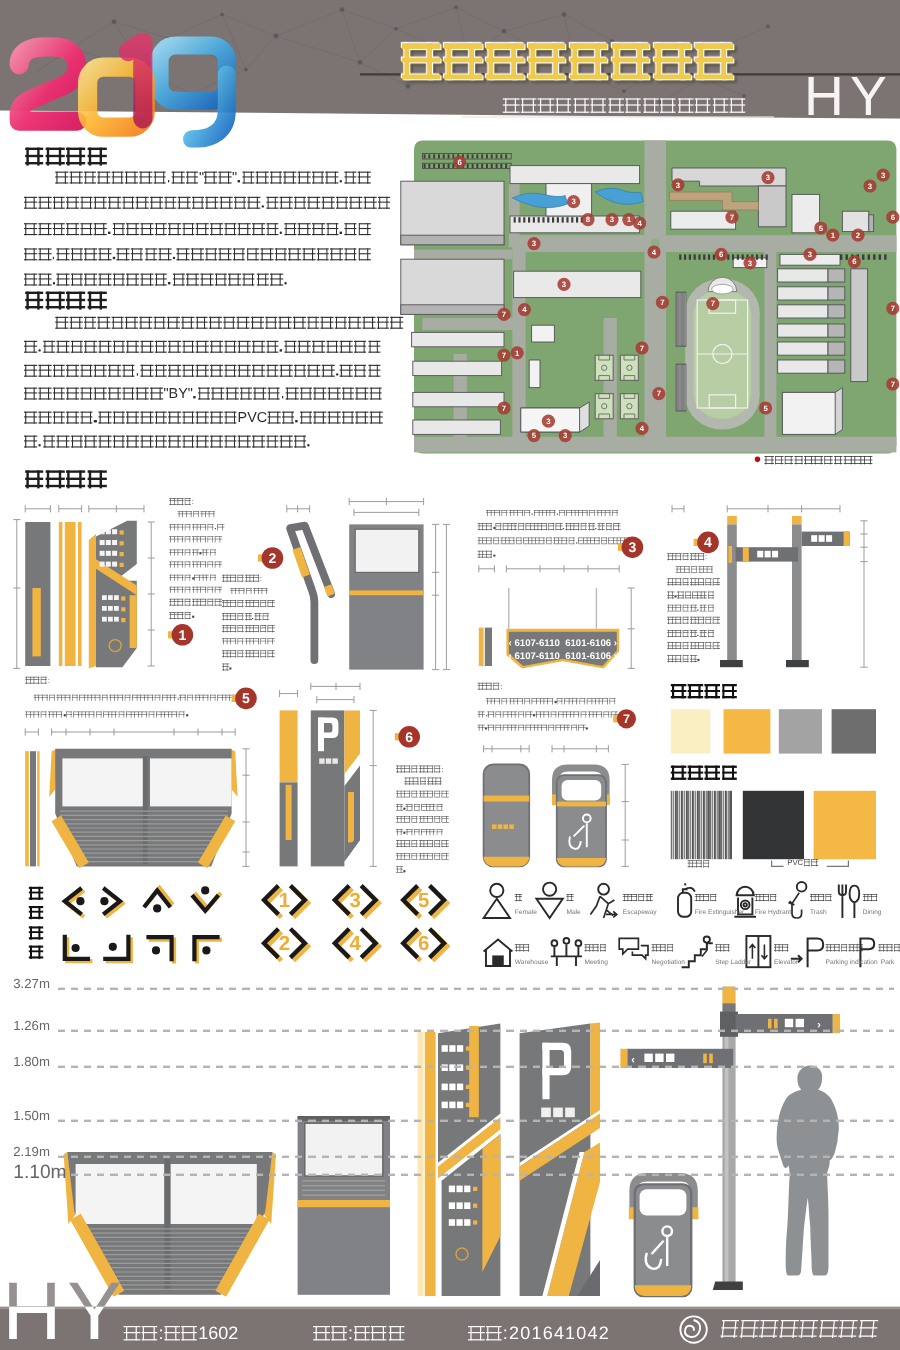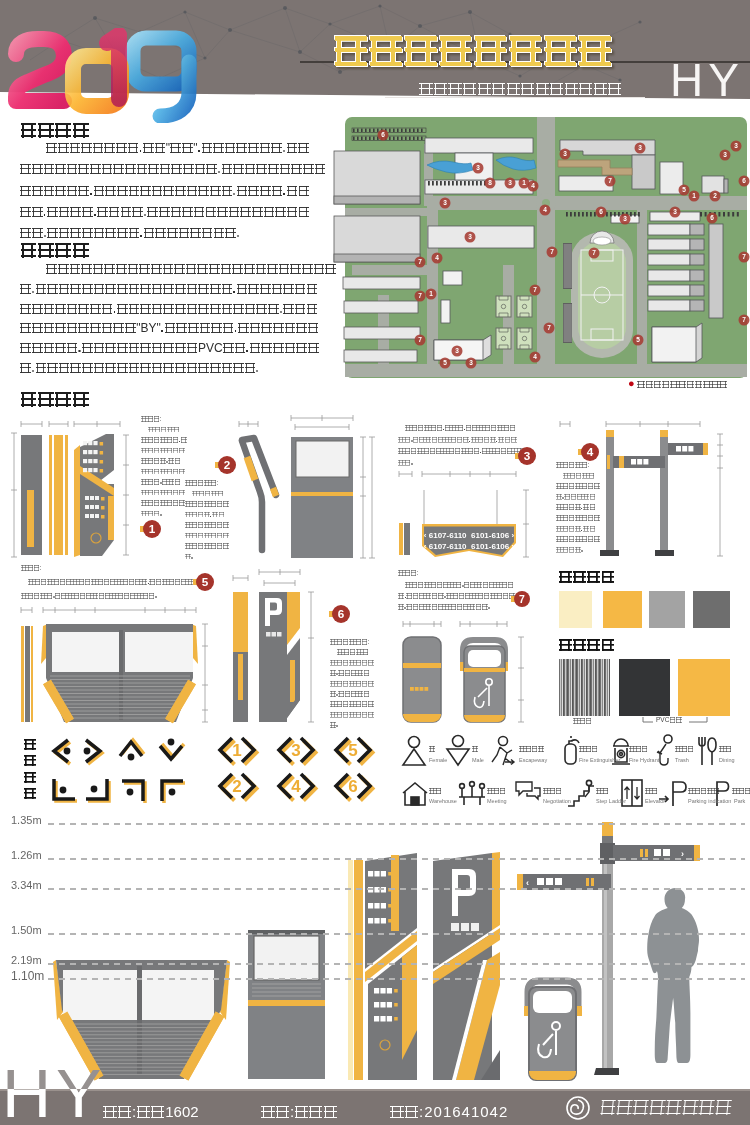--- a/index.html
+++ b/index.html
@@ -1203,31 +1203,31 @@
 
 <div class="ab" style="left:429px;top:787px;font-size:6.5px;color:#333;white-space:nowrap;"><i class="c"></i><i class="c"></i></div>
 <div class="ab" style="left:487px;top:787px;font-size:6.5px;color:#333;white-space:nowrap;"><i class="c"></i><i class="c"></i><i class="c"></i></div>
 <div class="ab" style="left:543px;top:787px;font-size:6.5px;color:#333;white-space:nowrap;"><i class="c"></i><i class="c"></i><i class="c"></i></div>
 <div class="ab" style="left:596px;top:787px;font-size:6.5px;color:#333;white-space:nowrap;"><i class="c"></i><i class="c"></i></div>
 <div class="ab" style="left:645px;top:787px;font-size:6.5px;color:#333;white-space:nowrap;"><i class="c"></i><i class="c"></i></div>
 <div class="ab" style="left:688px;top:787px;font-size:6.5px;color:#333;white-space:nowrap;"><i class="c"></i><i class="c"></i><i class="c"></i><i class="c"></i><i class="c"></i></div>
 <div class="ab" style="left:732px;top:787px;font-size:6.5px;color:#333;white-space:nowrap;"><i class="c"></i><i class="c"></i><i class="c"></i></div>
 
 <div class="dash" style="left:48px;top:823px;width:697px;"></div>
-<div class="ab" style="left:11px;top:814px;font-size:11px;color:#666;">1.35m</div>
+<div class="ab" style="left:11px;top:814px;font-size:11px;color:#666;">3.27m</div>
 <div class="dash" style="left:48px;top:858px;width:697px;"></div>
 <div class="ab" style="left:11px;top:849px;font-size:11px;color:#666;">1.26m</div>
 <div class="dash" style="left:48px;top:888px;width:697px;"></div>
-<div class="ab" style="left:11px;top:879px;font-size:11px;color:#666;">3.34m</div>
+<div class="ab" style="left:11px;top:879px;font-size:11px;color:#666;">1.80m</div>
 <div class="dash" style="left:48px;top:933px;width:697px;"></div>
 <div class="ab" style="left:11px;top:924px;font-size:11px;color:#666;">1.50m</div>
 <div class="dash" style="left:48px;top:963px;width:697px;"></div>
 <div class="ab" style="left:11px;top:954px;font-size:11px;color:#666;">2.19m</div>
 <div class="dash" style="left:48px;top:978px;width:697px;"></div>
-<div class="ab" style="left:11px;top:969px;font-size:12px;color:#666;">1.10m</div>
+<div class="ab" style="left:11px;top:969px;font-size:16px;color:#666;">1.10m</div>
 
 <div class="ab" style="left:0;top:1089px;width:750px;height:36px;background:#7c7472;border-top:2px solid #9a918d;"></div>
 
 <div class="ab" style="left:2px;top:1064px;width:180px;height:62px;font-size:68px;line-height:58px;color:#969190;letter-spacing:5px;clip-path:inset(0 0 37px 0);">HY</div>
 
 <div class="ab" style="left:2px;top:1064px;width:180px;height:62px;font-size:68px;line-height:58px;color:#fff;letter-spacing:5px;clip-path:inset(25px 0 0 0);">HY</div>
 
 <div class="ab" style="left:103px;top:1103px;font-size:15px;color:#fff;"><i class="c"></i><i class="c"></i>:<i class="c"></i><i class="c"></i>1602</div>
 
 <div class="ab" style="left:261px;top:1103px;font-size:15px;color:#fff;"><i class="c"></i><i class="c"></i>:<i class="c"></i><i class="c"></i><i class="c"></i></div>

